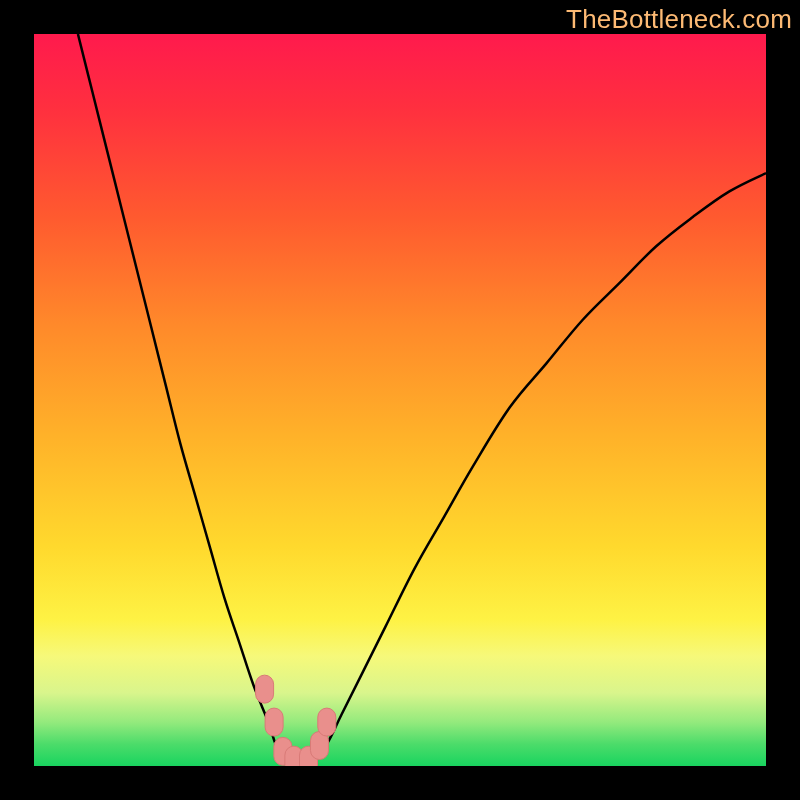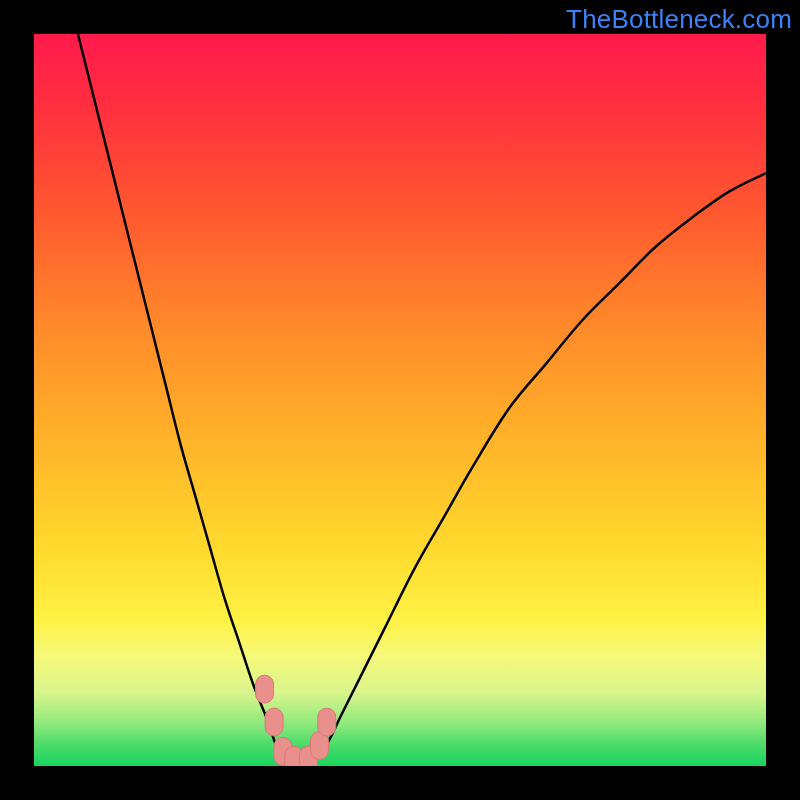--- a/index.html
+++ b/index.html
@@ -43,21 +43,21 @@
       #d9f58c 90%,
       #94ea7d 94%,
       #4cdc6a 97%,
       #19d45f 100%
     );
   }
   .watermark {
     position: absolute;
     top: 4px;
     right: 8px;
-    color: #3b82f6;
+    color: #fdba74;
     font-size: 26px;
     font-weight: 400;
     letter-spacing: 0.2px;
     user-select: none;
   }
   svg.curve {
     position: absolute;
     left: 0; top: 0;
     width: 732px;
     height: 732px;

